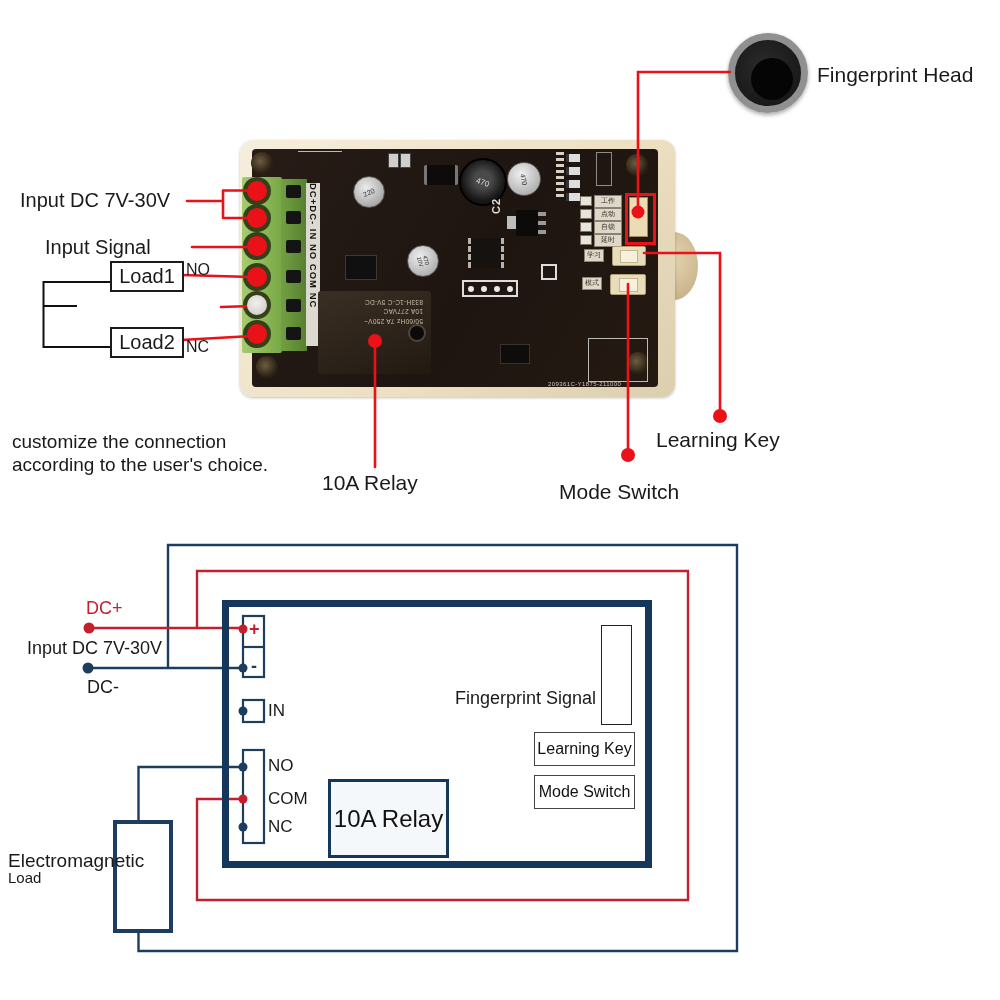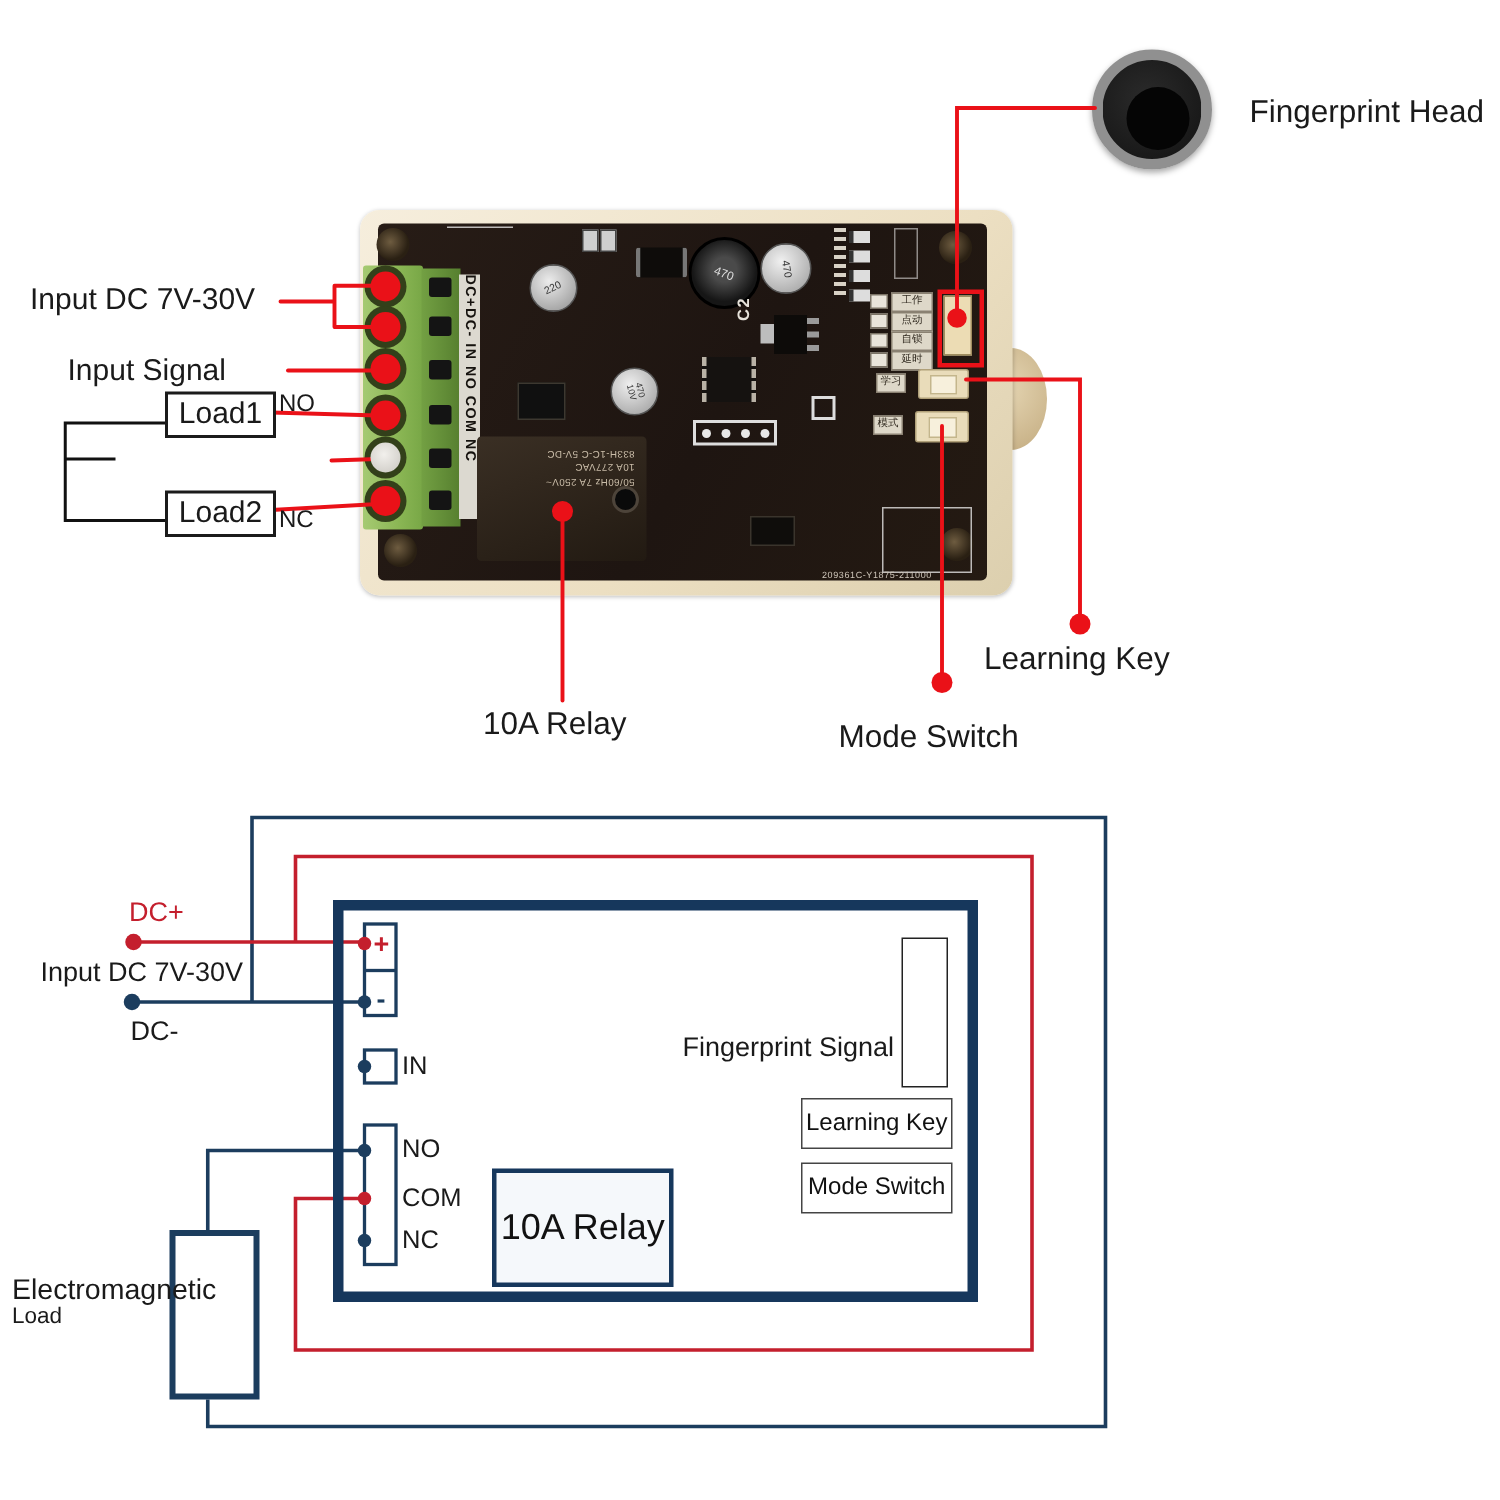--- a/index.html
+++ b/index.html
@@ -219,25 +219,27 @@
     <span>Load1</span>
     </div>
   <div class="lbl zlbl" style="left:186px;top:261px;font-size:16px;">NO</div>
 
 
   <div class="boxlbl" style="left:110px;top:327px;width:70px;height:27px;">
     <span>Load2</span>
     </div>
   <div class="lbl zlbl" style="left:186px;top:338px;font-size:16px;">NC</div>
 
+  <div class="lbl zlbl" style="left:12px;top:431px;font-size:19px;">customize the connection</div>
+  <div class="lbl zlbl" style="left:12px;top:454px;font-size:19px;">according to the user's choice.</div>
 
   <div class="lbl zlbl" style="left:322px;top:471px;font-size:21px;">10A Relay</div>
   <div class="lbl zlbl" style="left:559px;top:480px;font-size:21px;">Mode Switch</div>
   <div class="lbl zlbl" style="left:656px;top:428px;font-size:21px;">Learning Key</div>
-  <div class="lbl zlbl" style="left:817px;top:63px;font-size:21px;margin-left:16px;">Fingerprint Head</div>
+  <div class="lbl zlbl" style="left:817px;top:63px;font-size:21px;">Fingerprint Head</div>
 
   <div class="lbl zlbl" style="left:86px;top:598px;font-size:18px;color:#c41f2d;">DC+</div>
   <div class="lbl zlbl" style="left:27px;top:638px;font-size:18px;">Input DC 7V-30V</div>
   <div class="lbl zlbl" style="left:87px;top:677px;font-size:18px;">DC-</div>
 
   <div class="lbl zlbl" style="left:249px;top:619px;font-size:18px;font-weight:bold;color:#c41f2d;">+</div>
   <div class="lbl zlbl" style="left:251px;top:656px;font-size:18px;font-weight:bold;color:#1c3d5e;">-</div>
 
   <div class="lbl zlbl" style="left:268px;top:701px;font-size:17px;">IN</div>
   <div class="lbl zlbl" style="left:268px;top:756px;font-size:17px;">NO</div>

